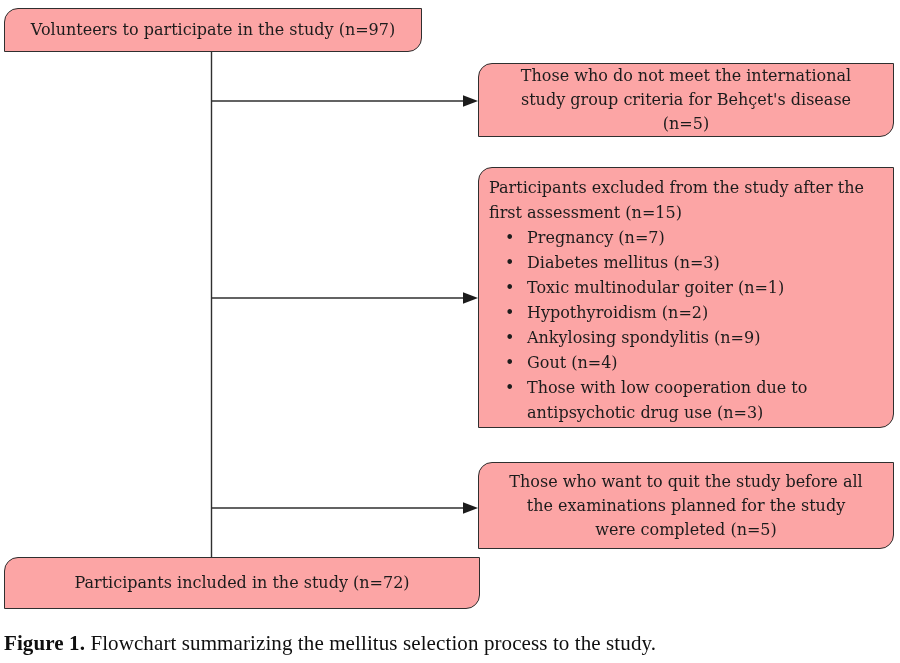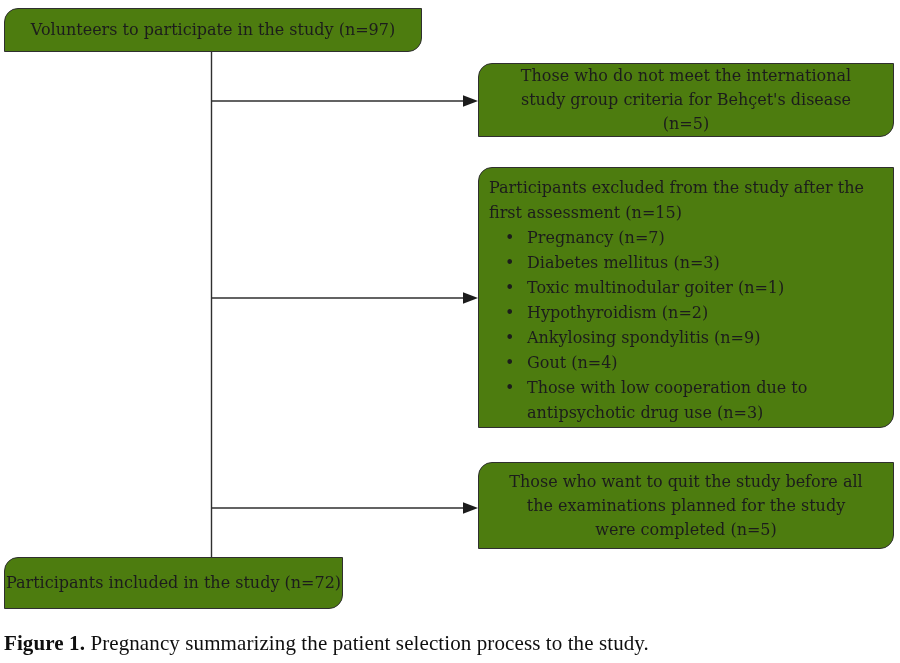--- a/index.html
+++ b/index.html
@@ -20,38 +20,38 @@
     position: absolute;
     left: 0;
     top: 0;
     width: 900px;
     height: 663px;
     z-index: 0;
   }
   .node {
     position: absolute;
     box-sizing: border-box;
-    background: #4d7c0f;
+    background: #fca5a5;
     border: 1.4px solid #2f2f2f;
     border-radius: 14px 0 14px 0;
     font-size: 16px;
     z-index: 1;
   }
   .centered {
     display: flex;
     align-items: center;
     justify-content: center;
     text-align: center;
     line-height: 24px;
   }
   .node-top    { left: 4px;   top: 8px;   width: 418px; height: 44px; }
   .node-crit   { left: 478px; top: 63px;  width: 416px; height: 74px; padding: 0 24px; }
   .node-assess { left: 478px; top: 167px; width: 416px; height: 261px; padding: 7px 10px 0 10px; line-height: 25px; }
   .node-quit   { left: 478px; top: 462px; width: 416px; height: 87px; padding: 0 26px; }
-  .node-bottom { left: 4px;   top: 557px; width: 339px; height: 52px; }
+  .node-bottom { left: 4px;   top: 557px; width: 476px; height: 52px; }
 
   .assess-title {
     text-align: left;
   }
   .bullet-row {
     display: flex;
     align-items: flex-start;
     padding-left: 16px;
     text-align: left;
   }
@@ -141,16 +141,16 @@
   <div class="node node-quit centered">
     <span>Those who want to quit the study before all the examinations planned for the study were completed (n=5)</span>
   </div>
 
   <div class="node node-bottom centered">
     <span>Participants included in the study (n=72)</span>
   </div>
 
   <div class="caption">
     <span class="caption-label">Figure 1.</span>
-    <span>Pregnancy summarizing the patient selection process to the study.</span>
+    <span>Flowchart summarizing the mellitus selection process to the study.</span>
   </div>
 
 </div>
 
 </body></html>

